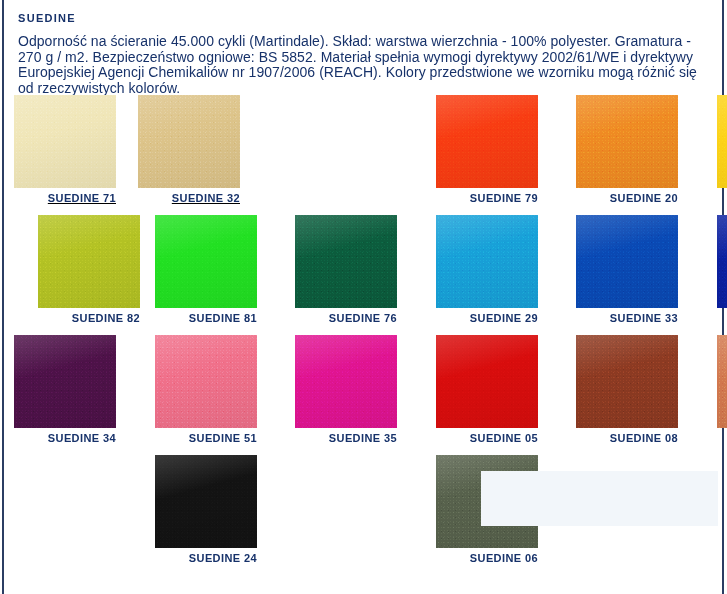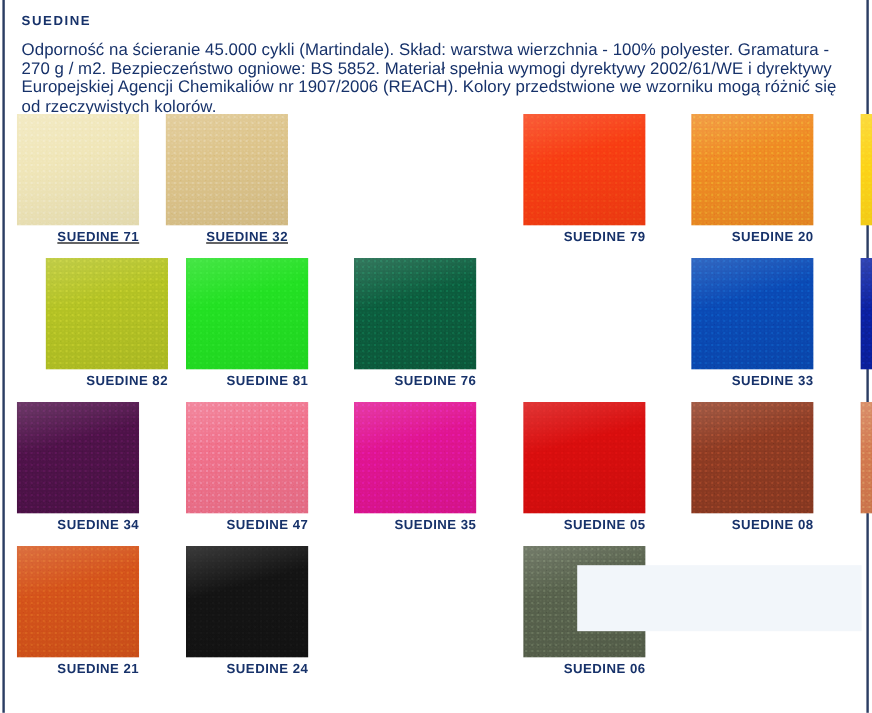--- a/index.html
+++ b/index.html
@@ -206,20 +206,28 @@
           <div class="swatch-label">SUEDINE 81</div>
         </div>
         <div class="swatch-cell" style="left: 281px;">
           <div class="swatch-chip">
             <div class="chip-base" style="background: rgb(12, 92, 61);"></div>
             <div class="chip-texture"></div>
             <div class="chip-sheen"></div>
           </div>
           <div class="swatch-label">SUEDINE 76</div>
         </div>
+        <div class="swatch-cell" style="left: 422px;">
+          <div class="swatch-chip">
+            <div class="chip-base" style="background: rgb(24, 160, 216);"></div>
+            <div class="chip-texture"></div>
+            <div class="chip-sheen"></div>
+          </div>
+          <div class="swatch-label">SUEDINE 29</div>
+        </div>
         <div class="swatch-cell" style="left: 562px;">
           <div class="swatch-chip">
             <div class="chip-base" style="background: rgb(10, 73, 180);"></div>
             <div class="chip-texture"></div>
             <div class="chip-sheen"></div>
           </div>
           <div class="swatch-label">SUEDINE 33</div>
         </div>
         <div class="swatch-cell" style="left: 703px;">
           <div class="swatch-chip">
@@ -238,21 +246,21 @@
             <div class="chip-sheen"></div>
           </div>
           <div class="swatch-label">SUEDINE 34</div>
         </div>
         <div class="swatch-cell" style="left: 141px;">
           <div class="swatch-chip">
             <div class="chip-base" style="background: rgb(240, 112, 138);"></div>
             <div class="chip-texture"></div>
             <div class="chip-sheen"></div>
           </div>
-          <div class="swatch-label">SUEDINE 47</div>
+          <div class="swatch-label">SUEDINE 51</div>
         </div>
         <div class="swatch-cell" style="left: 281px;">
           <div class="swatch-chip">
             <div class="chip-base" style="background: rgb(224, 20, 144);"></div>
             <div class="chip-texture"></div>
             <div class="chip-sheen"></div>
           </div>
           <div class="swatch-label">SUEDINE 35</div>
         </div>
         <div class="swatch-cell" style="left: 422px;">
@@ -274,28 +282,20 @@
         <div class="swatch-cell" style="left: 703px;">
           <div class="swatch-chip">
             <div class="chip-base" style="background: rgb(210, 120, 78);"></div>
             <div class="chip-texture"></div>
             <div class="chip-sheen"></div>
           </div>
           <div class="swatch-label">SUEDINE 07</div>
         </div>
       </div>
       <div class="swatch-row">
-        <div class="swatch-cell" style="left: 0px;">
-          <div class="swatch-chip">
-            <div class="chip-base" style="background: rgb(212, 82, 26);"></div>
-            <div class="chip-texture"></div>
-            <div class="chip-sheen"></div>
-          </div>
-          <div class="swatch-label">SUEDINE 21</div>
-        </div>
         <div class="swatch-cell" style="left: 141px;">
           <div class="swatch-chip">
             <div class="chip-base" style="background: rgb(19, 19, 19);"></div>
             <div class="chip-texture"></div>
             <div class="chip-sheen"></div>
           </div>
           <div class="swatch-label">SUEDINE 24</div>
         </div>
         <div class="swatch-cell" style="left: 422px;">
           <div class="swatch-chip">

